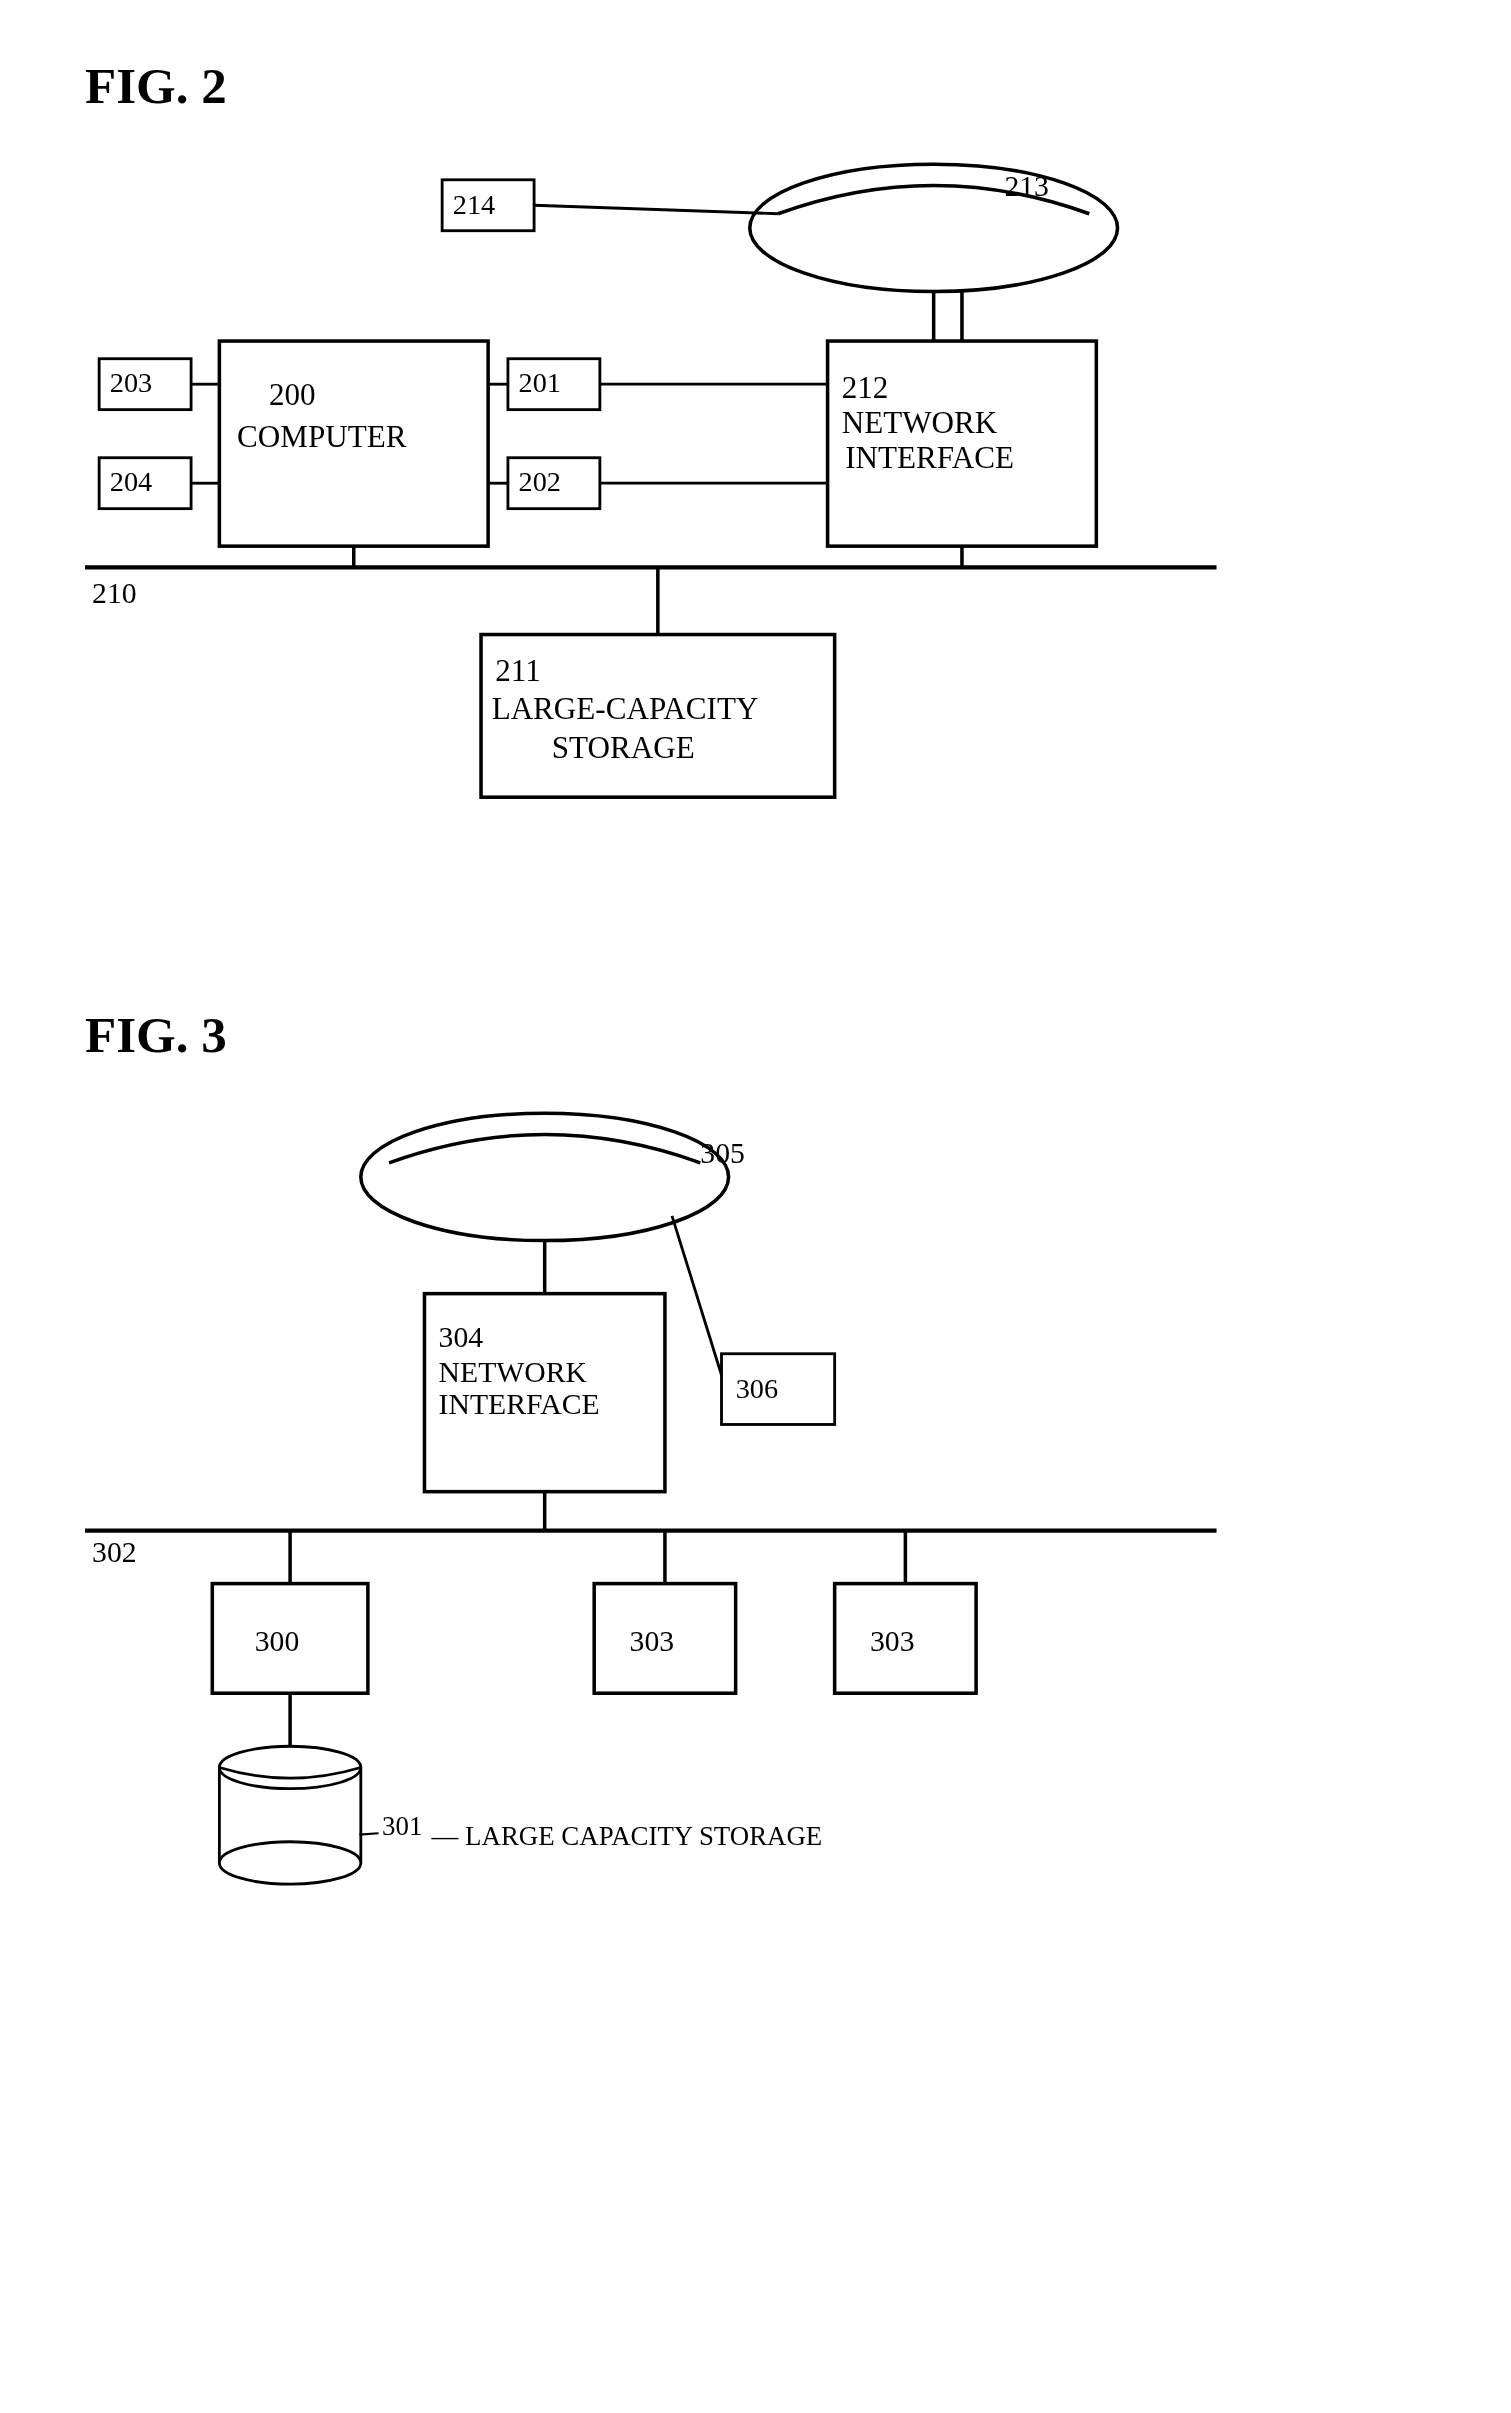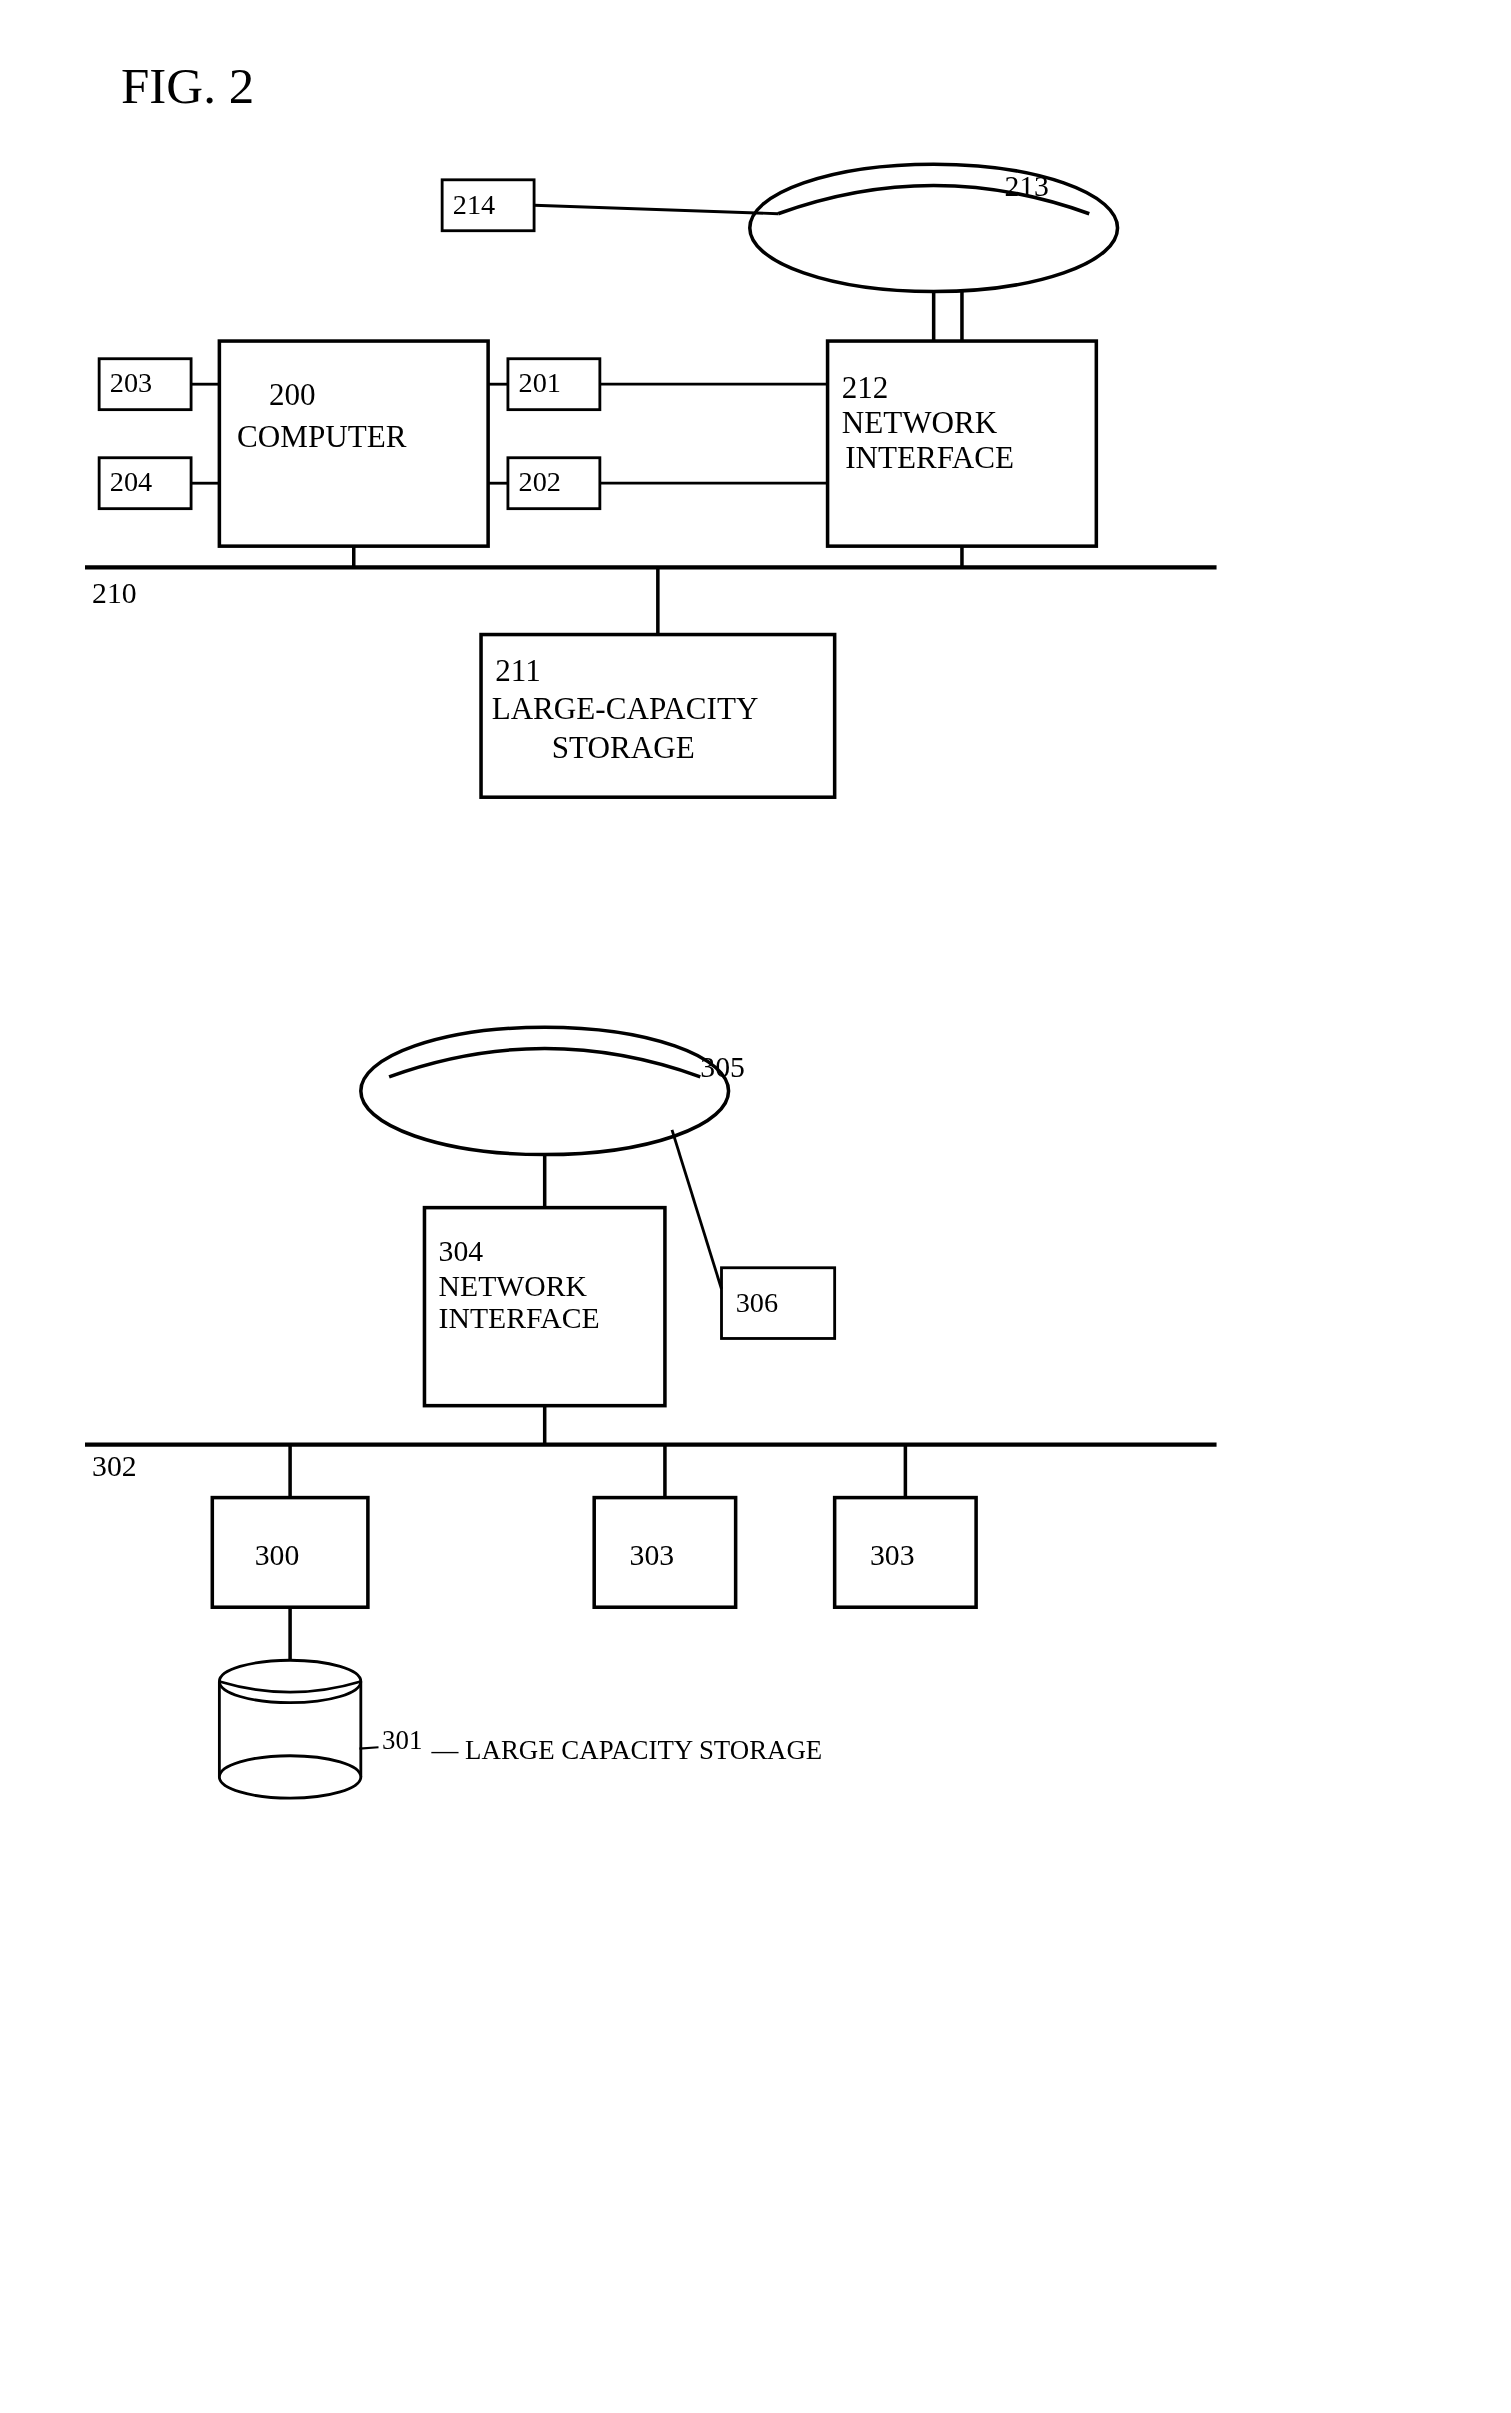--- a/index.html
+++ b/index.html
@@ -11,23 +11,22 @@
       position: relative;
     }
 
     .page {
       padding: 57px 85px;
     }
 
     
     .fig-title {
       font-size: 51px;
-      font-weight: normal;
+      font-weight: bold;
       margin-bottom: 28px;
-      margin-left: 36px;
     }
 
     
     .fig2-container {
       position: relative;
       width: 1273px;
       height: 778px;
       margin-bottom: 85px;
       text-decoration: underline;
     }
@@ -109,20 +108,21 @@
       <rect x="560" y="695" width="500" height="230" fill="#fff" stroke="#000" stroke-width="5"></rect>
       <text x="580" y="760" font-size="44" font-family="Times New Roman, serif">211</text>
       <text x="575" y="815" font-size="44" font-family="Times New Roman, serif">LARGE-CAPACITY</text>
       <text x="660" y="870" font-size="44" font-family="Times New Roman, serif">STORAGE</text>
 
       <line x1="1240" y1="210" x2="1240" y2="280" stroke="#000" stroke-width="5"></line>
     </svg>
 
   </div>
 
+  <div class="fig-title">FIG. 3</div>
 
   <div class="fig3-container">
 
     <svg style="position:absolute;top:0;left:0;width:100%;height:100%;overflow:visible;" viewBox="0 0 1800 1500" width="1273" height="1061">
 
       <ellipse cx="650" cy="120" rx="260" ry="90" fill="none" stroke="#000" stroke-width="5"></ellipse>
       <path d="M 430 100 Q 650 20 870 100" fill="none" stroke="#000" stroke-width="5"></path>
 
       <line x1="650" y1="210" x2="650" y2="285" stroke="#000" stroke-width="5"></line>
 

